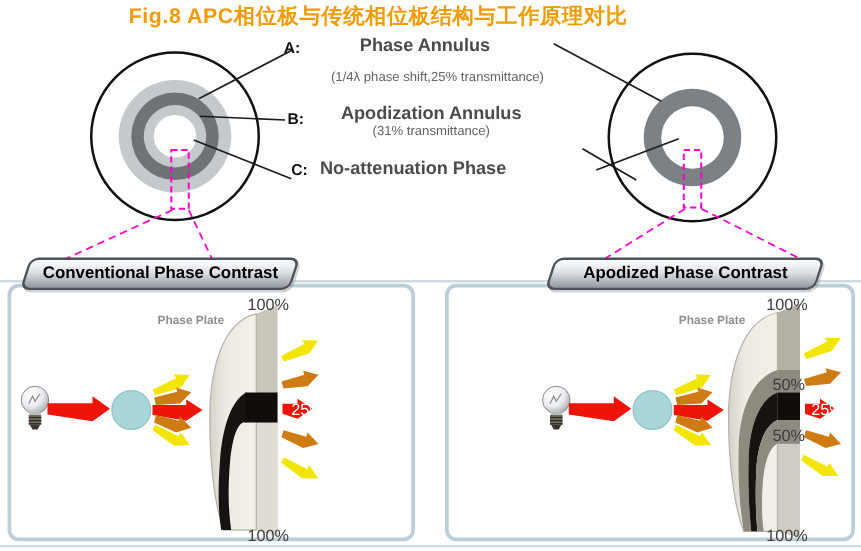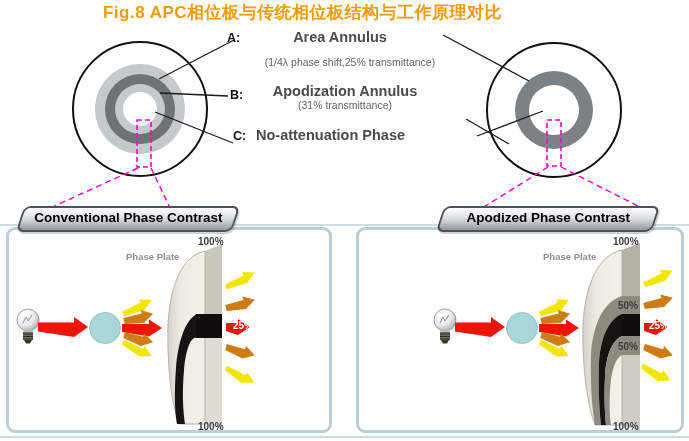--- a/index.html
+++ b/index.html
@@ -12,21 +12,21 @@
   .llabel{position:absolute;text-align:center;font-size:14.5px;font-weight:bold;color:#4b4b4b;}
   .lsub{position:absolute;text-align:center;font-size:10.5px;color:#636363;}
   .panel{position:absolute;top:227px;height:200px;background:#fff;
          border:3px solid #bccfd8;border-radius:9px;}
   .tab{position:absolute;top:206px;width:212px;height:22px;transform:skewX(-18deg);
        background:linear-gradient(#ffffff,#dde1e4 45%,#9299a0);
        border:2px solid #4c5257;border-radius:7px;box-shadow:2px 2px 0 rgba(120,126,131,.35);}
   .tab .t{display:block;transform:skewX(18deg);text-align:center;
           font-size:13.5px;font-weight:bold;color:#000;line-height:20px;}
   .platelabel{position:absolute;font-size:9.5px;font-weight:bold;color:#8e8e8e;}
-  .pct{position:absolute;font-size:10px;font-weight:bold;color:#3d3d3d;}
+  .pct{position:absolute;font-size:13px;font-weight:normal;color:#3d3d3d;}
   .pct.white{color:#ffffff;margin-left:32px;}
   .watermark{position:absolute;right:3px;top:421px;font-size:12px;color:#ff2400;}
   svg.layer{position:absolute;left:0;top:0;}
 </style>
 </head>
 <body>
 
 <div class="stage">
 
   <div class="rule" style="top:224px;"></div>
@@ -154,21 +154,21 @@
   <div class="tab" style="left:20px;">
     <span class="t">Conventional Phase Contrast</span>
   </div>
   <div class="tab" style="left:440px;">
     <span class="t">Apodized Phase Contrast</span>
   </div>
 
   <div class="title">Fig.8 APC相位板与传统相位板结构与工作原理对比</div>
 
   <div class="lkey" style="left:227px;top:31px;">A:</div>
-  <div class="llabel" style="left:255px;top:29px;width:170px;">Area Annulus</div>
+  <div class="llabel" style="left:255px;top:29px;width:170px;">Phase Annulus</div>
   <div class="lsub" style="left:240px;top:46px;width:220px;margin-top:10px;">(1/4λ phase shift,25% transmittance)</div>
 
   <div class="lkey" style="left:230px;top:88px;">B:</div>
   <div class="llabel" style="left:255px;top:83px;width:180px;">Apodization Annulus</div>
   <div class="lsub" style="left:255px;top:99px;width:180px;">(31% transmittance)</div>
 
   <div class="lkey" style="left:233px;top:129px;">C:</div>
   <div class="llabel" style="left:248px;top:127px;width:165px;">No-attenuation Phase</div>
 
   <div class="platelabel" style="left:126px;top:251px;">Phase Plate</div>

